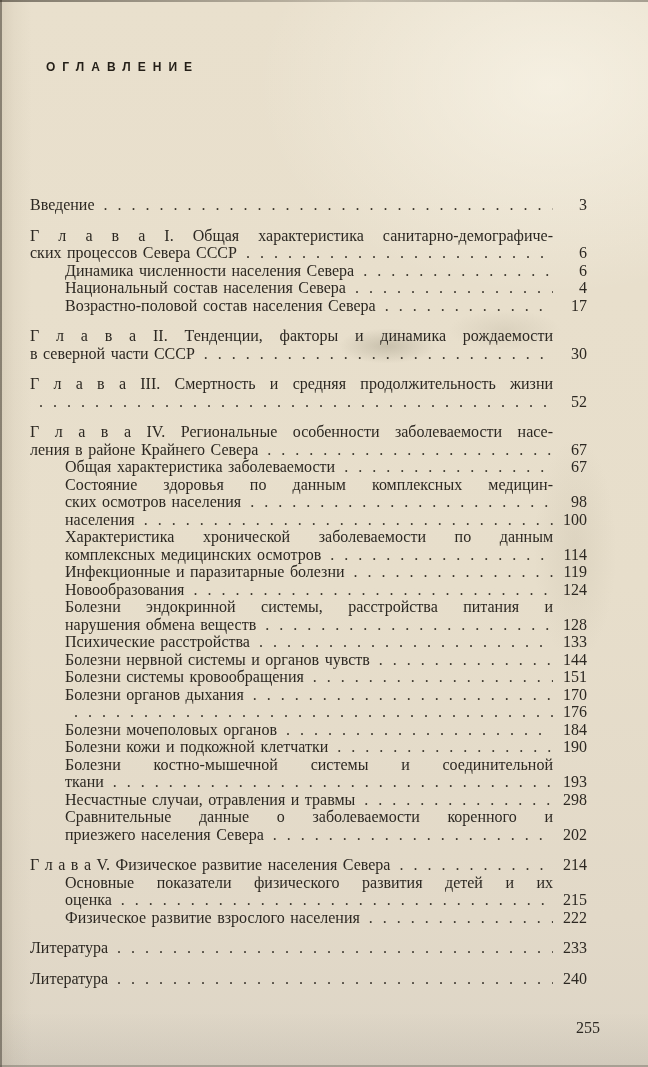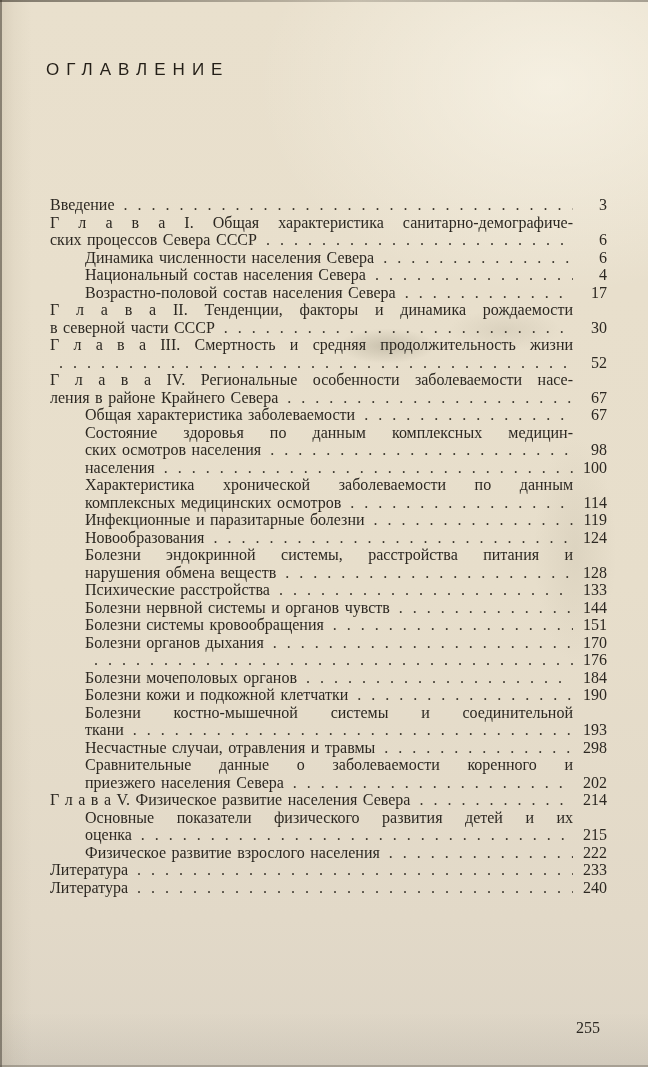--- a/index.html
+++ b/index.html
@@ -44,32 +44,32 @@
     background: radial-gradient(ellipse 50% 50% at 50% 40%, rgba(150,142,118,0.13), rgba(150,142,118,0) 75%);
   }
   .stain-3 {
     left: 430px; top: 300px; width: 150px; height: 60px;
     background: radial-gradient(ellipse 50% 45% at 50% 50%, rgba(138,130,108,0.14), rgba(138,130,108,0) 75%);
   }
   .title {
     position: absolute; top: 60px; left: 46px;
     margin: 0;
     font-family: "Liberation Sans", sans-serif;
-    font-size: 17px; font-weight: normal;
+    font-size: 12px; font-weight: bold;
     letter-spacing: 7px;
     color: #241f18;
   }
   .toc {
-    position: absolute; top: 196px; left: 50px; width: 557px;
+    position: absolute; top: 196px; left: 30px; width: 557px;
     font-size: 16px; line-height: 17.5px;
     word-spacing: 1.5px;
   }
   .entry { margin: 0; }
   .entry.sub { padding-left: 35px; }
-  .entry.spaced { }
+  .entry.spaced { margin-top: 13px; }
   .line { display: flex; align-items: baseline; }
   .line .txt { min-width: 0; }
   .line.no-page .txt {
     flex: 1 1 auto;
     text-align: justify;
     text-align-last: justify;
   }
   .line.with-page .txt { flex: 0 1 auto; white-space: nowrap; }
   .leader {
     flex: 1 1 0;

